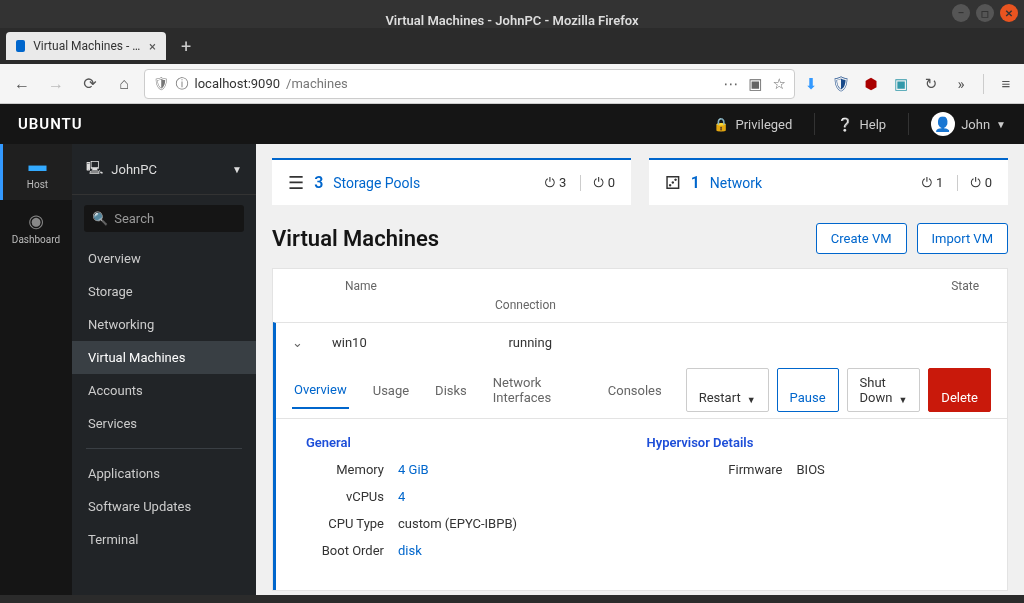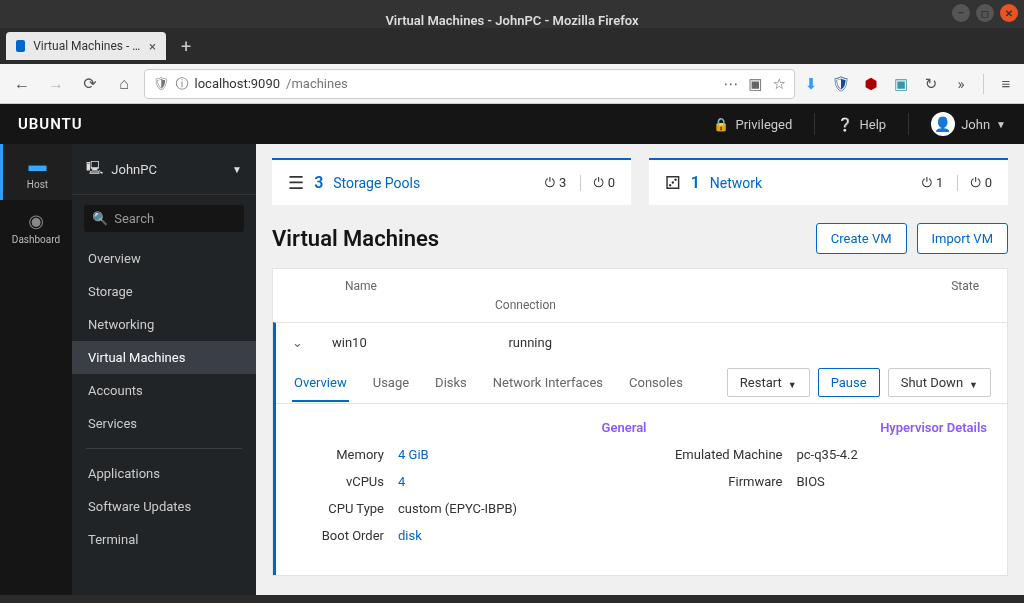--- a/index.html
+++ b/index.html
@@ -87,21 +87,21 @@
   .vtab { padding: 10px 2px; color: #666; cursor:pointer; }
   .vtab.active { color: #06c; border-bottom: 2px solid #06c; margin-bottom: -1px; }
   .vm-actions { margin-left: auto; display: flex; gap: 8px; padding: 6px 0; }
   .btn { border: 1px solid #ccc; background: #fff; padding: 6px 12px; font-size: 13px; border-radius: 2px; cursor:pointer; display:flex; align-items:flex-end; gap:6px; color:#333;}
   .btn.blue { border-color: #06c; color: #06c; }
   .btn.red { background: #c9190b; color: #fff; border-color: #c9190b; }
   .btn .dd { font-size: 9px; }
 
   .vm-details { display: flex; padding: 16px 20px 20px 30px; font-size: 13px; color: #333; }
   .gen, .hv { width: 50%; }
-  .sect-title { font-weight: 600; margin-bottom: 12px; color:#8b5cf6;text-align:right;}
+  .sect-title { font-weight: 600; margin-bottom: 12px; color:#1d4ed8;}
   .kv { display: flex; margin-bottom: 12px; align-items: center; }
   .kv .k { width: 92px; text-align: right; padding-right: 14px; color: #333; }
   .kv .v { color: #333; }
   .kv .v.link { color: #06c; cursor:pointer; }
   .hv .kv .k { width: 150px; }
   .chk { width: 14px; height: 14px; border: 1px solid #999; display:inline-block; margin-right:8px; vertical-align:-2px;}
   .idown{color:#39f;}
   .shield{color:#194a8a;}
   .ublock{color:#a00;}
   .mfill{color:#39a;}
@@ -283,20 +283,21 @@
               <div class="vm-actions">
                 <div class="btn">
                     <span>Restart</span>
                     <span class="dd">▼</span>
                   </div>
                 <div class="btn blue">Pause</div>
                 <div class="btn">
                     <span>Shut Down</span>
                     <span class="dd">▼</span>
                   </div>
+                <div class="btn red">Delete</div>
               </div>
             </div>
 
             <div class="vm-details">
               <div class="gen">
                 <div class="sect-title">General</div>
                 <div class="kv">
                     <div class="k">Memory</div>
                     <div class="v link">4 GiB</div>
                   </div>
@@ -309,24 +310,20 @@
                     <div class="v">custom (EPYC-IBPB)</div>
                   </div>
                 <div class="kv">
                     <div class="k">Boot Order</div>
                     <div class="v link">disk</div>
                   </div>
               </div>
               <div class="hv">
                 <div class="sect-title">Hypervisor Details</div>
                 <div class="kv">
-                    <div class="k">Emulated Machine</div>
-                    <div class="v">pc-q35-4.2</div>
-                  </div>
-                <div class="kv">
                     <div class="k">Firmware</div>
                     <div class="v">BIOS</div>
                   </div>
               </div>
             </div>
           </div>
         </div>
       </div>
     </div>
   </div>

